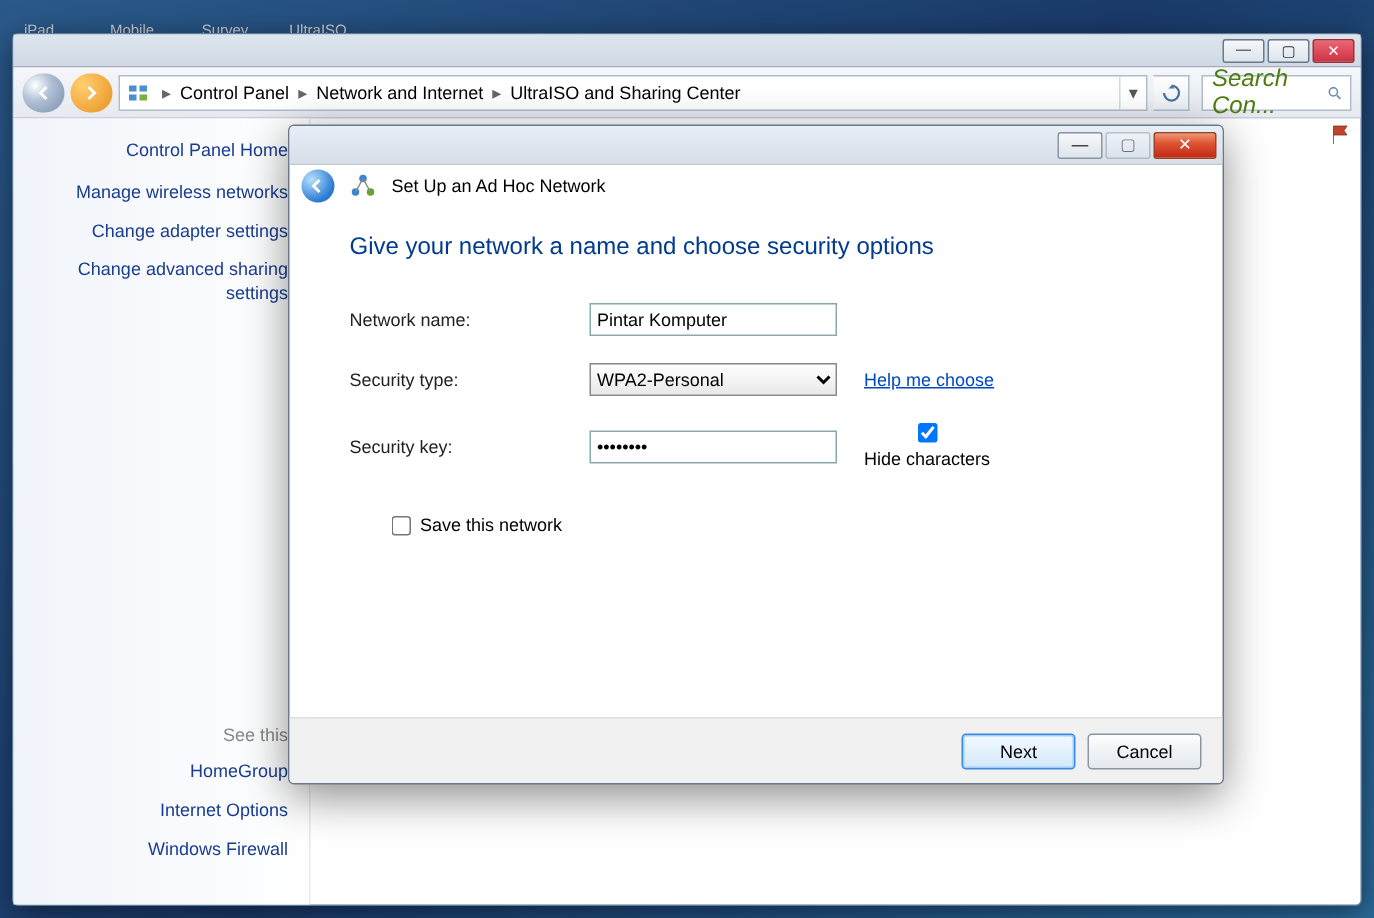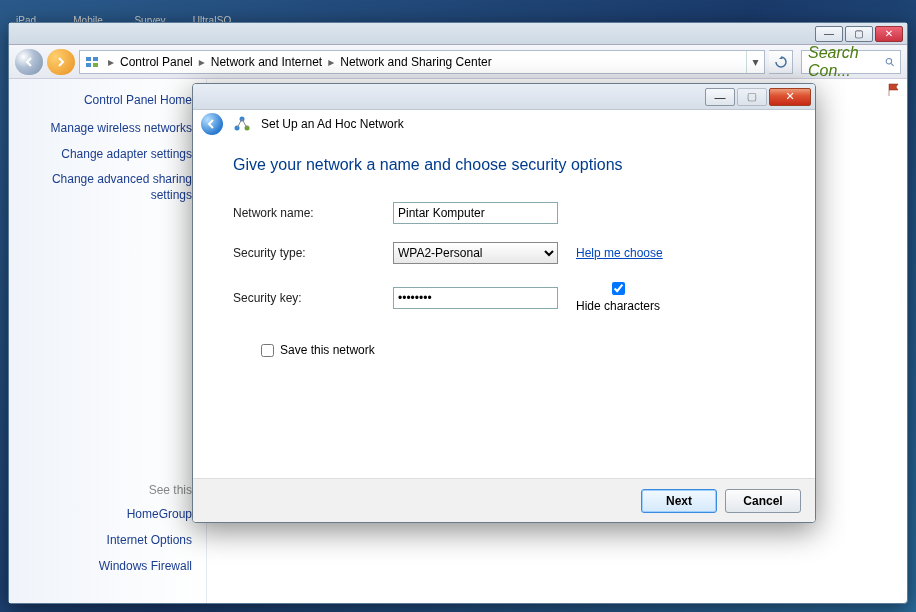--- a/index.html
+++ b/index.html
@@ -57,21 +57,21 @@
   .wizard-header .back-circle { width:22px; height:22px; border-radius:11px; background: radial-gradient(circle at 30% 30%, #b5e0ff 0%, #2a7ad0 70%); display:flex; align-items:center; justify-content:center; color:#fff; cursor:pointer;}
   .wizard-body { flex:1; padding: 18px 40px 0 40px; }
   .wiz-title { font-size:16px; color:#003b8e; margin-bottom:28px; }
   .form-row { display:flex; align-items:center; margin-bottom:18px; font-size:12px;}
   .form-row .lbl { width:160px; color:#222;}
   .form-row input[type=text], .form-row input[type=password] { width:165px; height:22px; border:1px solid #8aa; padding:0 4px; font-size:12px;}
   .form-row select { width:165px; height:22px; border:1px solid #888; font-size:12px; background:linear-gradient(#fff,#e8e8e8);}
   .help-link { color:#0048c0; text-decoration:underline; margin-left:18px; font-size:12px; cursor:pointer;}
   .save-row { margin-top:30px; margin-left:28px; display:flex; align-items:center; gap:6px; font-size:12px;}
   .wizard-footer { height:44px; border-top:1px solid #ddd; background:#f1f1f1; display:flex; align-items:center; justify-content:flex-end; padding-right:14px; gap:8px;}
-  .btn { min-width:76px; height:24px; border:1px solid #8a96a4; border-radius:3px; background:linear-gradient(#fdfdfd,#e3e8ee); font-size:12px; cursor:pointer;font-weight:bold;}
+  .btn { min-width:76px; height:24px; border:1px solid #8a96a4; border-radius:3px; background:linear-gradient(#fdfdfd,#e3e8ee); font-size:12px; cursor:pointer;}
   .btn.primary { border:1px solid #3a8adf; box-shadow: 0 0 0 1px #9ecfff inset; background:linear-gradient(#f2f9ff,#d4e9fc);}
 </style>
 </head>
 <body>
 
 <div class="desktop-bg"></div>
 
 <div class="taskbar-icons">
   <div class="ico">iPad</div>
   <div class="ico">Mobile</div>
@@ -104,21 +104,21 @@
             <rect x="9" y="3" width="5" height="4" fill="#4a90d0"></rect>
             <rect x="2" y="9" width="5" height="4" fill="#4a90d0"></rect>
             <rect x="9" y="9" width="5" height="4" fill="#7ab040"></rect>
           </svg>
       </span>
       <span class="sep">▸</span>
       <span class="seg">Control Panel</span>
       <span class="sep">▸</span>
       <span class="seg">Network and Internet</span>
       <span class="sep">▸</span>
-      <span class="seg">Network and Sharing Center</span>
+      <span class="seg">UltraISO and Sharing Center</span>
       <div class="addr-dd" style="margin-left:auto">▾</div>
     </div>
     <div class="refresh-btn">
       <svg width="12" height="12" viewBox="0 0 12 12">
           <path d="M6 1 a5 5 0 1 1 -5 5" stroke="#4570a0" stroke-width="1.5" fill="none"></path>
           <path d="M6 1 L4 3 L8 3 Z" fill="#4570a0"></path>
         </svg>
     </div>
     <div class="searchbox">
       <span>Search Con...</span>

